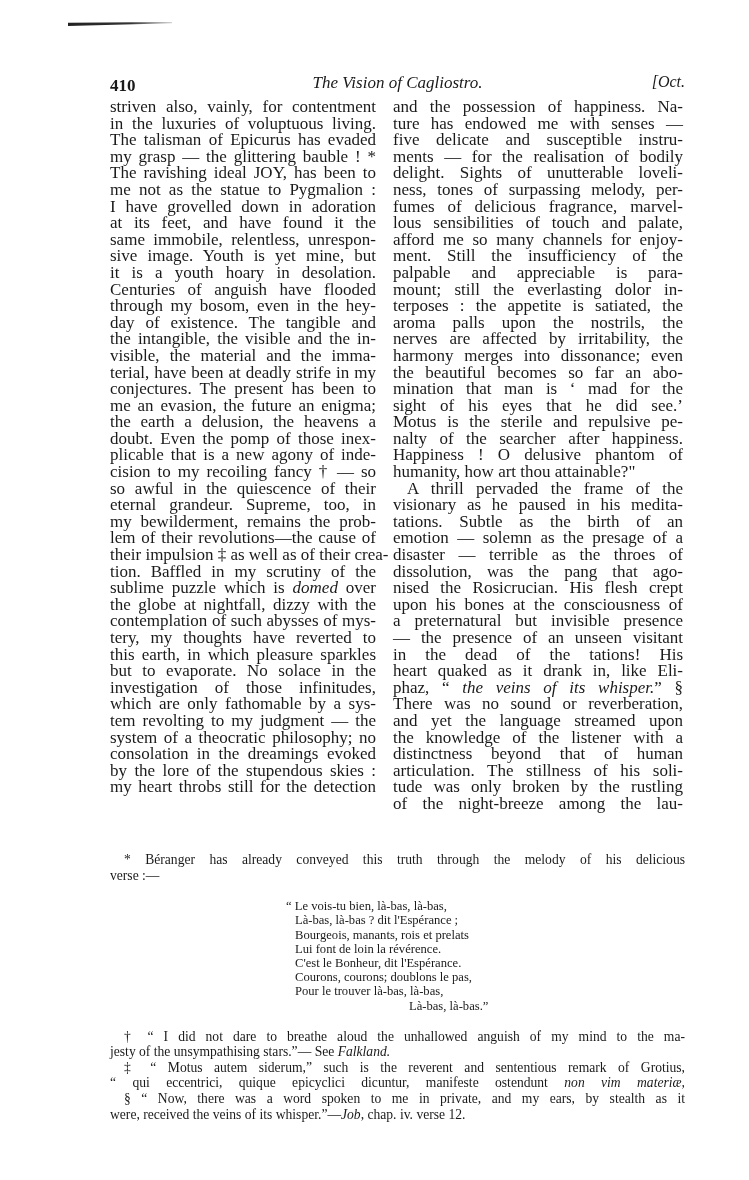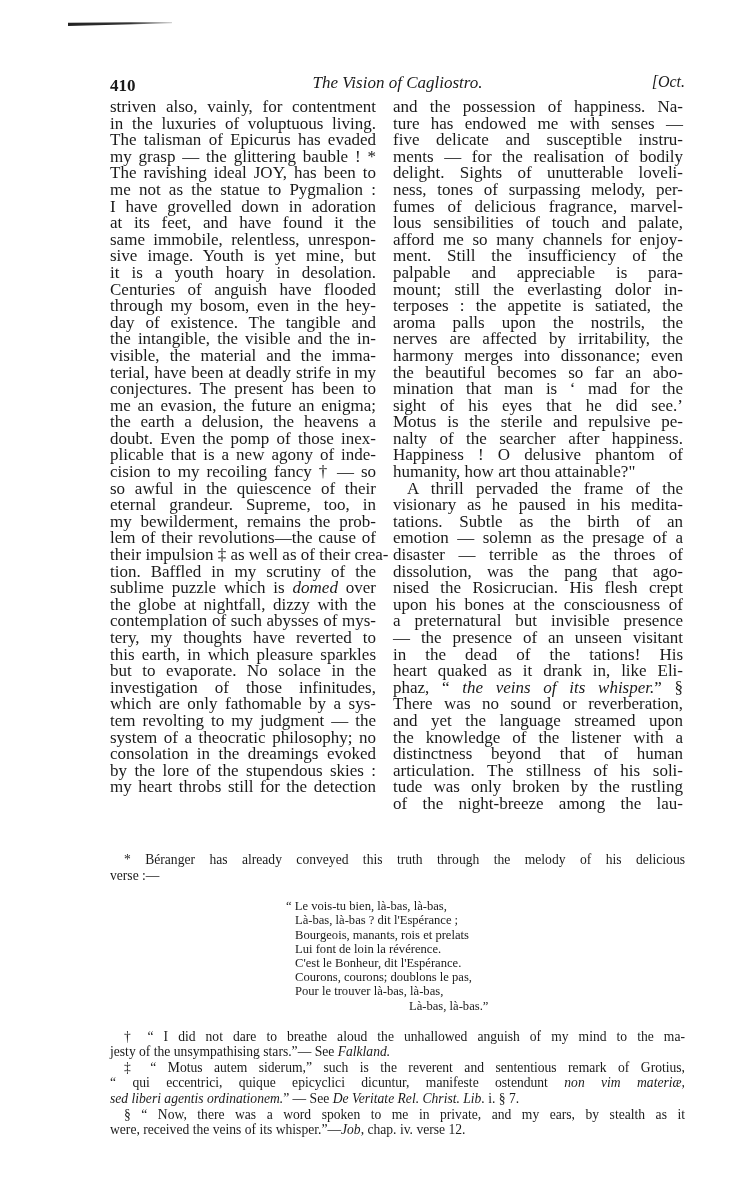--- a/index.html
+++ b/index.html
@@ -146,19 +146,18 @@
         <span class="vline end">Là-bas, là-bas.”</span>
       </div>
   </div>
   <div class="fn-group">
     <span class="fn-line indent">† “ I did not dare to breathe aloud the unhallowed anguish of my mind to the ma-</span>
     <span class="fn-line last"><span>jesty of the unsympathising stars.”— See </span><i>Falkland.</i></span>
   </div>
   <div>
     <span class="fn-line indent">‡ “ Motus autem siderum,” such is the reverent and sententious remark of Grotius,</span>
     <span class="fn-line"><span>“ qui eccentrici, quique epicyclici dicuntur, manifeste ostendunt </span><i>non vim materiæ,</i></span>
-    <span class="fn-line last"><i>sed liberi agentis ordinationem.</i><span>” — See </span><i>De Veritate Rel. Christ. Lib.</i><span> i. § 7.</span></span>
   </div>
   <div>
     <span class="fn-line indent">§ “ Now, there was a word spoken to me in private, and my ears, by stealth as it</span>
     <span class="fn-line last"><span>were, received the veins of its whisper.”—</span><i>Job</i><span>, chap. iv. verse 12.</span></span>
   </div>
 </div>
 
 </body></html>

